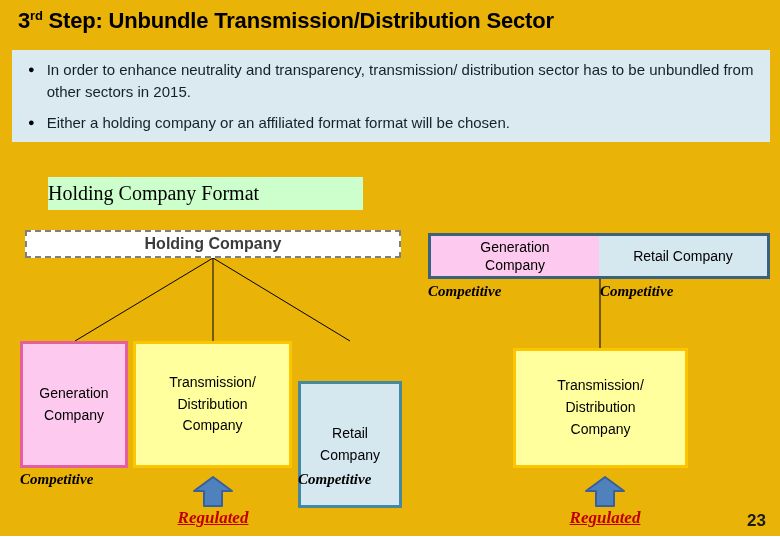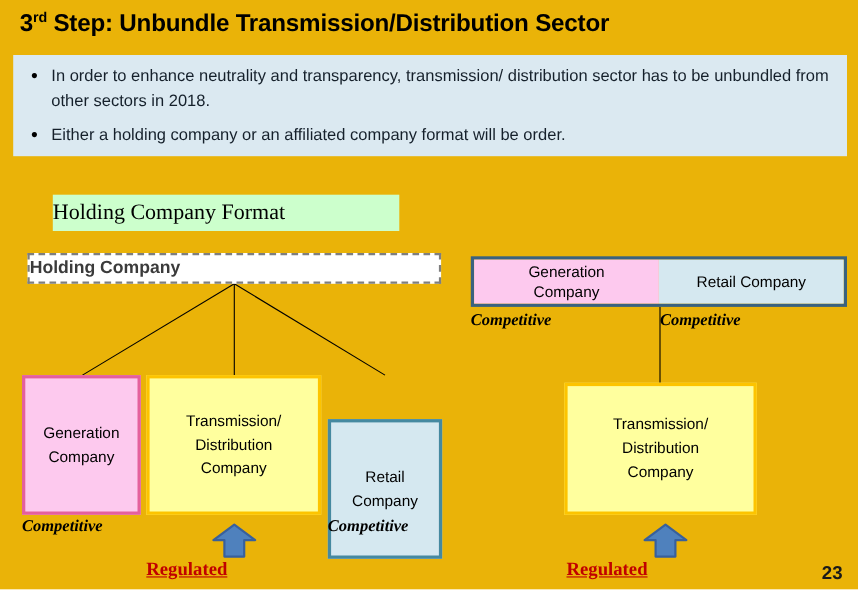--- a/index.html
+++ b/index.html
@@ -24,21 +24,21 @@
   .fmt-header{
     position:absolute;top:177px;height:33px;line-height:33px;text-align:left;
     background:var(--header-bg,#ccffcc);
     font-family:"Liberation Serif",serif;font-size:20px;color:#000;
   }
   .fmt-header.left{left:48px;width:315px;}
   .fmt-header.right{left:453px;width:310px;}
   
   .holding-box{
     position:absolute;left:25px;top:230px;width:376px;height:28px;box-sizing:border-box;
-    border:2px dashed #7f7f7f;text-align:left;line-height:24px;
+    border:2px dashed #7f7f7f;text-align:center;line-height:24px;
     font-size:16px;font-weight:bold;color:#3b3b3b;background:#fff;
   }
   
   .company-box{
     position:absolute;box-sizing:border-box;display:flex;align-items:center;justify-content:center;
     text-align:center;font-size:14px;color:#000;white-space:pre-line;line-height:1.55;
   }
   .box-generation{left:20px;top:341px;width:108px;height:127px;
     background:var(--generation-fill,#fdc9ee);border:3px solid var(--generation-border,#e4609d);}
   .box-transmission{left:133px;top:341px;width:159px;height:127px;
@@ -55,22 +55,22 @@
   .half-generation{background:var(--generation-fill,#fdc9ee);}
   .half-retail{background:var(--retail-fill,#d5e8f0);}
   .box-transmission-r{left:513px;top:348px;width:175px;height:120px;
     background:var(--transmission-fill,#ffff9e);border:3px solid var(--transmission-border,#fdc400);}
   
   .status{
     position:absolute;font-family:"Liberation Serif",serif;
     font-weight:bold;font-style:italic;font-size:15px;color:#000;
   }
   .regulated{
-    position:absolute;text-align:left;font-family:"Liberation Serif",serif;
-    font-weight:bold;font-size:17px;
+    position:absolute;text-align:center;font-family:"Liberation Serif",serif;
+    font-weight:bold;font-style:italic;font-size:17px;
     color:var(--regulated-color,#c00000);text-decoration:underline;
   }
   .comp-gen-l{left:20px;top:471px;width:108px;}
   .comp-retail-l{left:298px;top:471px;width:104px;}
   .comp-gen-r{left:428px;top:283px;width:172px;}
   .comp-retail-r{left:600px;top:283px;width:170px;}
   .reg-l{left:133px;top:508px;width:160px;}
   .reg-r{left:515px;top:508px;width:180px;}
   
   .overlay{position:absolute;left:0;top:0;width:780px;height:540px;pointer-events:none;}
@@ -82,25 +82,25 @@
 
 <div class="slide">
 
   <div class="title">
     <span>3</span><span class="sup">rd</span><span> Step: Unbundle Transmission/Distribution Sector</span>
   </div>
 
   <div class="bullet-panel">
     <div class="bullet-item">
       <span class="bullet-marker">●</span>
-      <span>In order to enhance neutrality and transparency, transmission/ distribution sector has to be unbundled from other sectors in 2018.</span>
+      <span>In order to enhance neutrality and transparency, transmission/ distribution sector has to be unbundled from other sectors in 2015.</span>
     </div>
     <div class="bullet-item">
       <span class="bullet-marker">●</span>
-      <span>Either a holding company or an affiliated company format will be order.</span>
+      <span>Either a holding company or an affiliated format format will be chosen.</span>
     </div>
   </div>
 
   <div class="fmt-header left">Holding Company Format</div>
 
   <svg class="overlay" viewBox="0 0 780 540">
     <line x1="213" y1="258" x2="75" y2="341" stroke="#000" stroke-width="1"></line>
     <line x1="213" y1="258" x2="213" y2="341" stroke="#000" stroke-width="1"></line>
     <line x1="213" y1="258" x2="350" y2="341" stroke="#000" stroke-width="1"></line>
     <line x1="600" y1="279" x2="600" y2="348" stroke="#000" stroke-width="1"></line>

